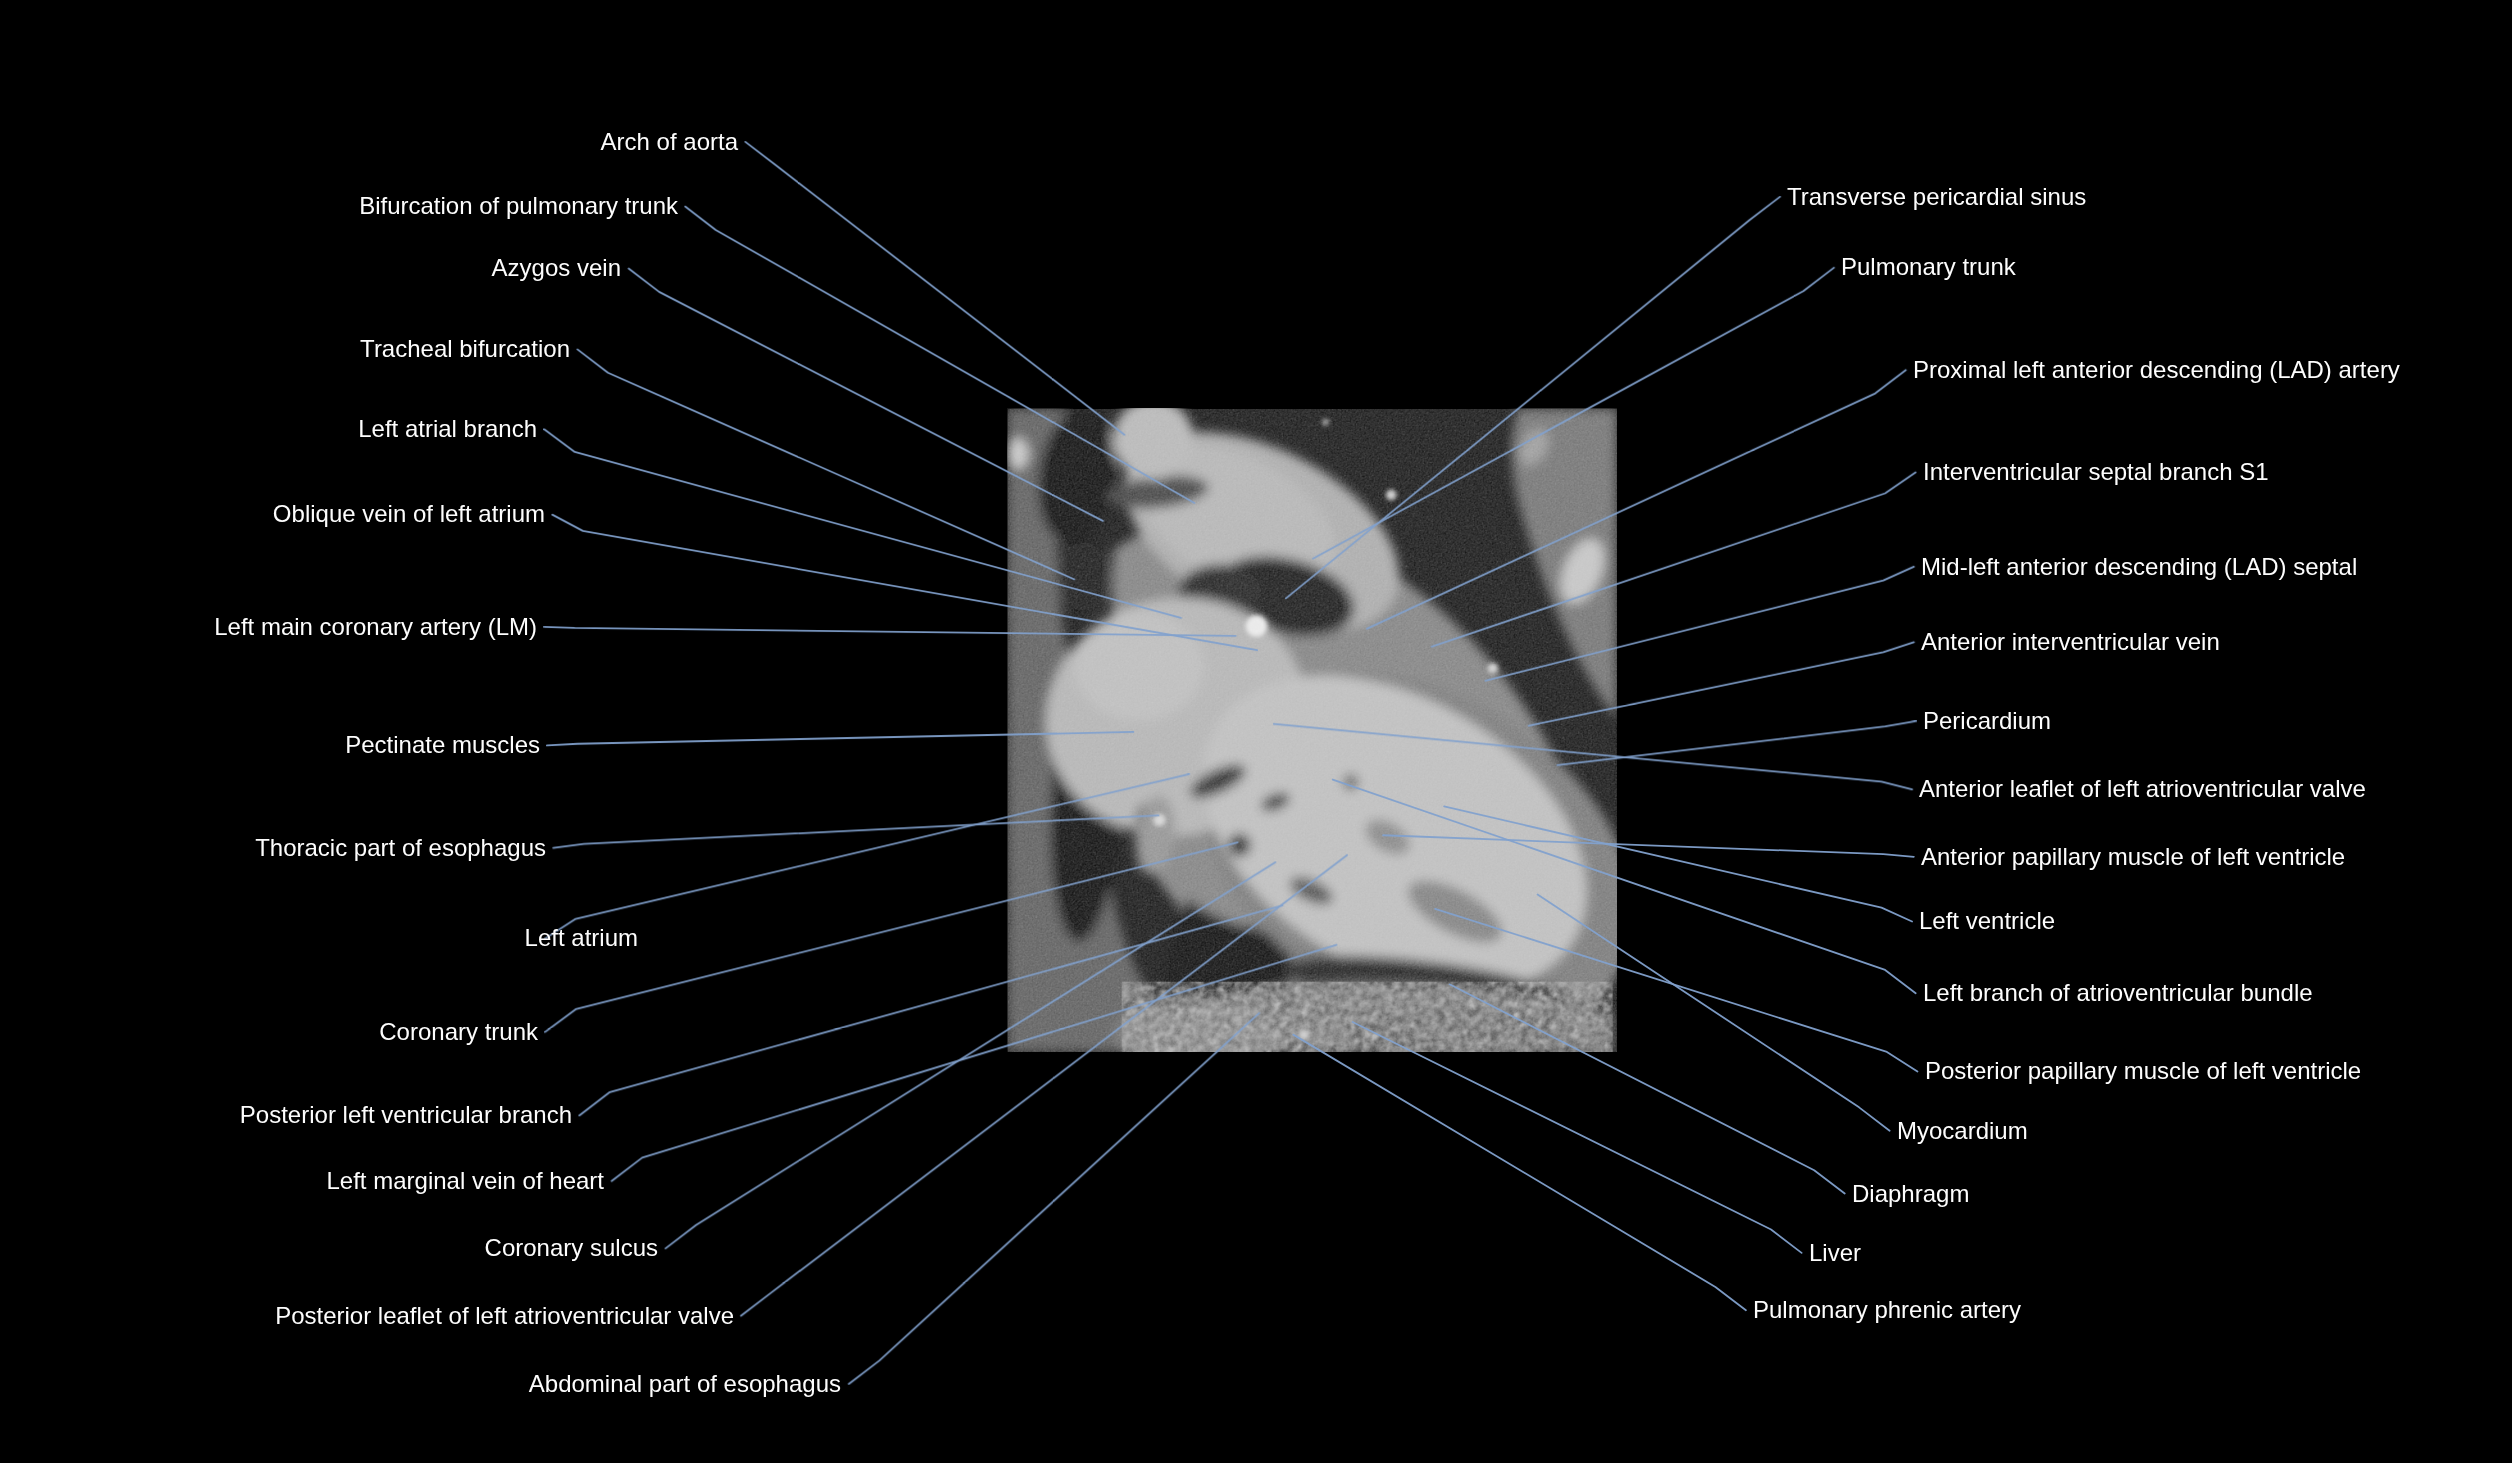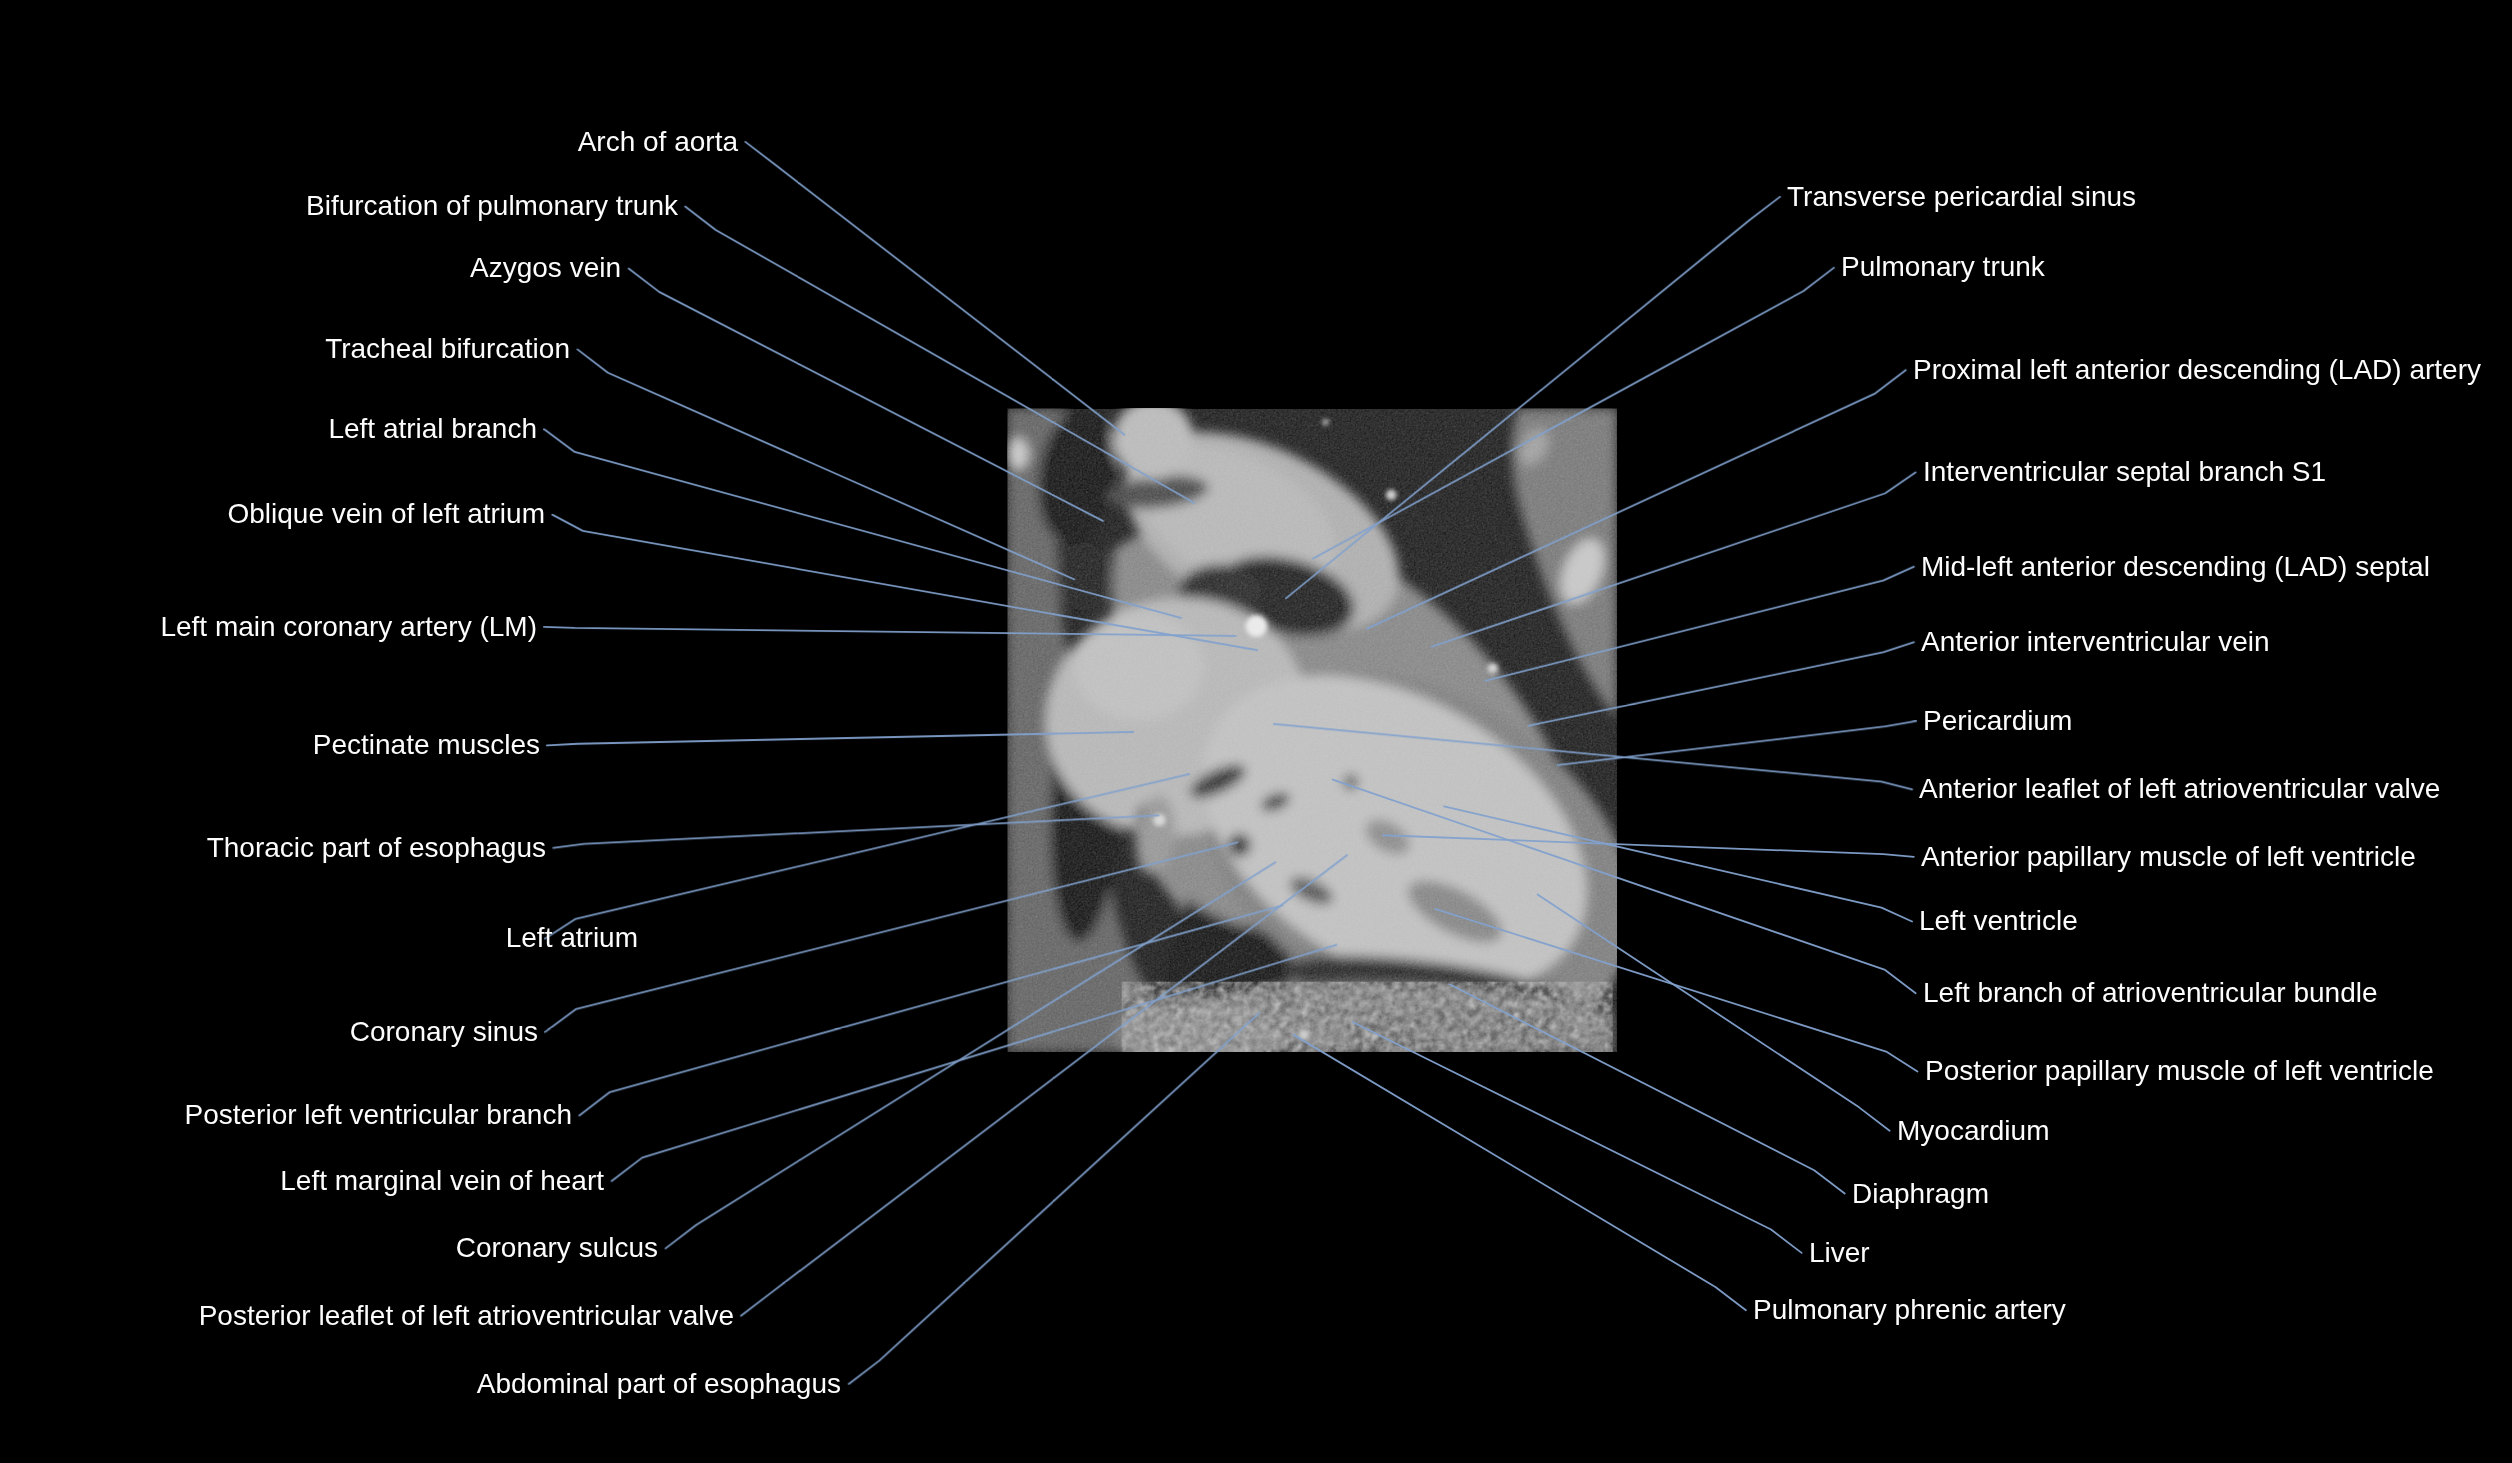--- a/index.html
+++ b/index.html
@@ -1,20 +1,20 @@
 <!DOCTYPE html>
 <html style="font-size:14.4px"><head>
 <meta charset="utf-8">
 <style>
   html,body{margin:0;padding:0;background:#000;}
   #app{position:relative;width:2512px;height:1463px;background:#000;overflow:hidden;
        font-family:"Liberation Sans", sans-serif;}
   #scene{position:absolute;left:0;top:0;width:2512px;height:1463px;}
   #labels-layer{position:absolute;left:0;top:0;width:2512px;height:1463px;pointer-events:none;}
-  .label{position:absolute;color:#fdfdfd;font-size:28px;line-height:32px;white-space:nowrap;
+  .label{position:absolute;color:#fdfdfd;font-size:24px;line-height:32px;white-space:nowrap;
          pointer-events:auto;cursor:pointer;text-shadow:0 0 1.8px rgba(0,0,0,.8);}
   .label.left{text-align:right;}
   .label.right{text-align:left;}
 </style>
 </head>
 <body>
 
 <div id="app">
 
   <svg id="scene" viewBox="0 0 2797 1629" xmlns="http://www.w3.org/2000/svg">
@@ -152,21 +152,21 @@
       <div class="label left" style="top: 126px; right: 1774px;">Arch of aorta</div>
       <div class="label left" style="top: 190px; right: 1834px;">Bifurcation of pulmonary trunk</div>
       <div class="label left" style="top: 252px; right: 1891px;">Azygos vein</div>
       <div class="label left" style="top: 333px; right: 1942px;">Tracheal bifurcation</div>
       <div class="label left" style="top: 413px; right: 1975px;">Left atrial branch</div>
       <div class="label left" style="top: 498px; right: 1967px;">Oblique vein of left atrium</div>
       <div class="label left" style="top: 611px; right: 1975px;">Left main coronary artery (LM)</div>
       <div class="label left" style="top: 729px; right: 1972px;">Pectinate muscles</div>
       <div class="label left" style="top: 832px; right: 1966px;">Thoracic part of esophagus</div>
       <div class="label left" style="top: 922px; right: 1874px;">Left atrium</div>
-      <div class="label left" style="top: 1016px; right: 1974px;">Coronary sinus</div>
+      <div class="label left" style="top: 1016px; right: 1974px;">Coronary trunk</div>
       <div class="label left" style="top: 1099px; right: 1940px;">Posterior left ventricular branch</div>
       <div class="label left" style="top: 1165px; right: 1908px;">Left marginal vein of heart</div>
       <div class="label left" style="top: 1232px; right: 1854px;">Coronary sulcus</div>
       <div class="label left" style="top: 1300px; right: 1778px;">Posterior leaflet of left atrioventricular valve</div>
       <div class="label left" style="top: 1368px; right: 1671px;">Abdominal part of esophagus</div>
       <div class="label right" style="top: 181px; left: 1787px;">Transverse pericardial sinus</div>
       <div class="label right" style="top: 251px; left: 1841px;">Pulmonary trunk</div>
       <div class="label right" style="top: 354px; left: 1913px;">Proximal left anterior descending (LAD) artery</div>
       <div class="label right" style="top: 456px; left: 1923px;">Interventricular septal branch S1</div>
       <div class="label right" style="top: 551px; left: 1921px;">Mid-left anterior descending (LAD) septal</div>

